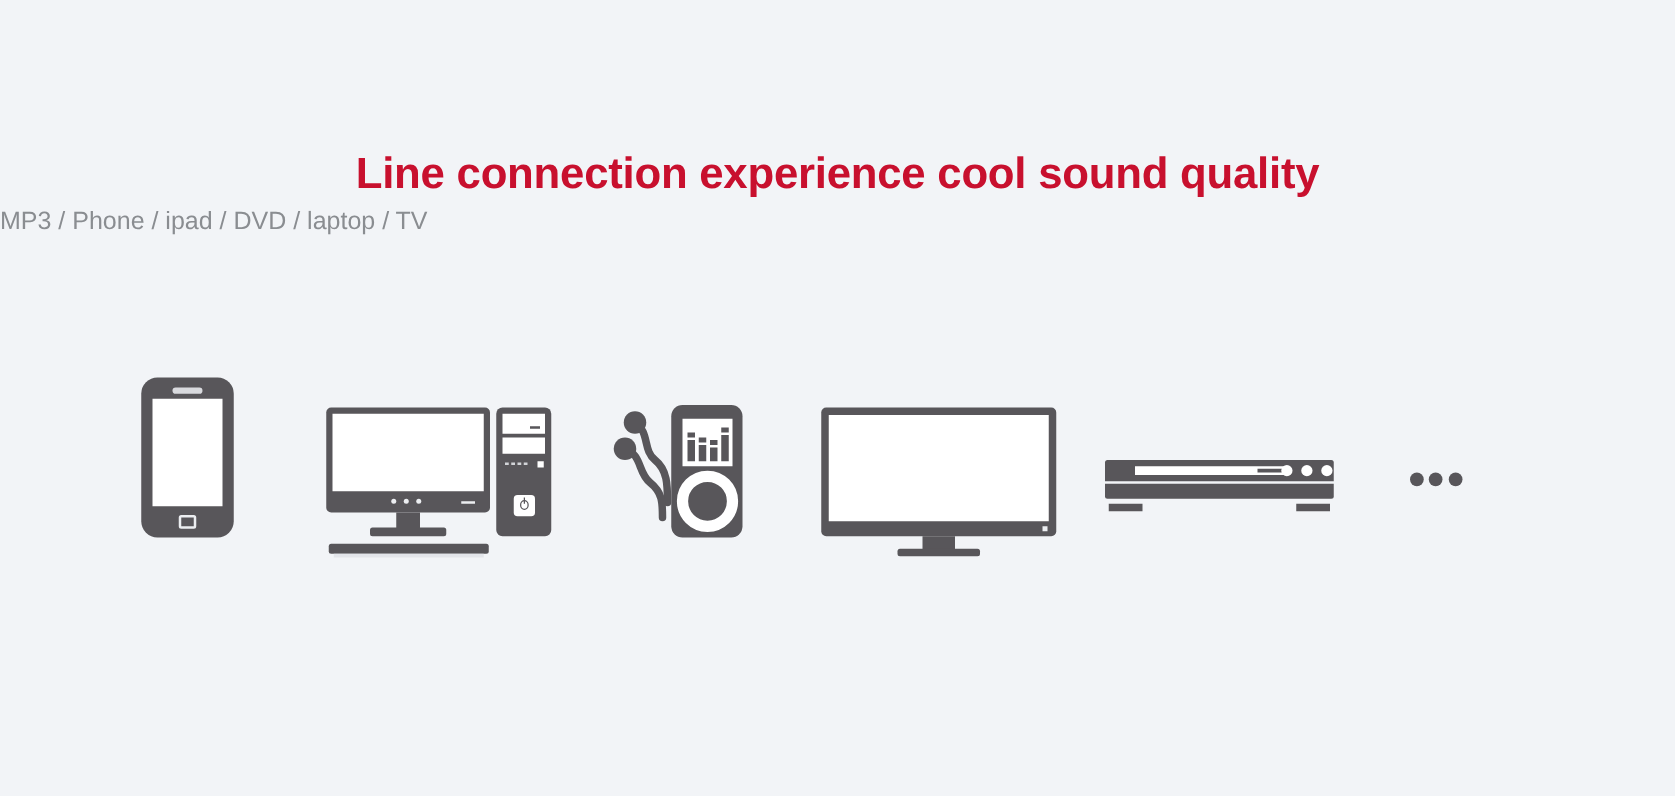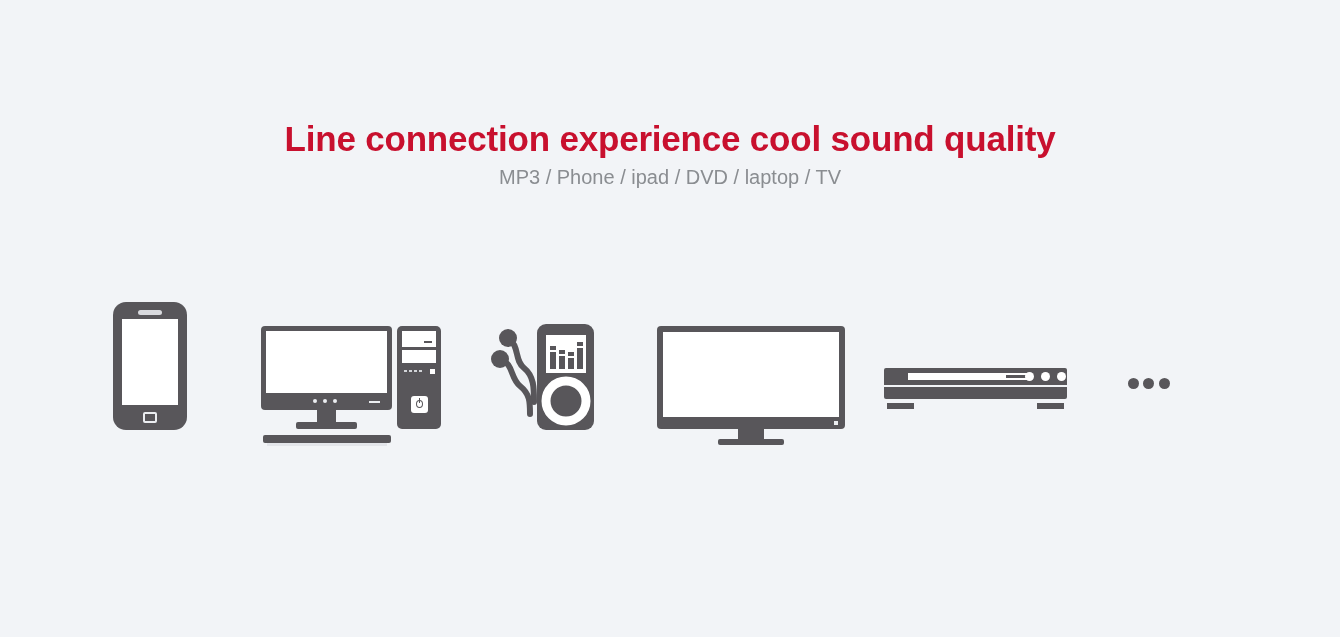--- a/index.html
+++ b/index.html
@@ -29,21 +29,21 @@
     font-weight: bold;
     color: #c8102e;
     letter-spacing: -0.2px;
     line-height: 42px;
   }
   .subhead {
     position: absolute;
     top: 164px;
     left: 0;
     width: 1340px;
-    text-align: center;
+    text-align: left;
     font-size: 20px;
     font-weight: normal;
     color: #8a8d91;
     line-height: 26px;
   }
   .devices {
     position: absolute;
     top: 280px;
     left: 0;
     width: 1340px;

